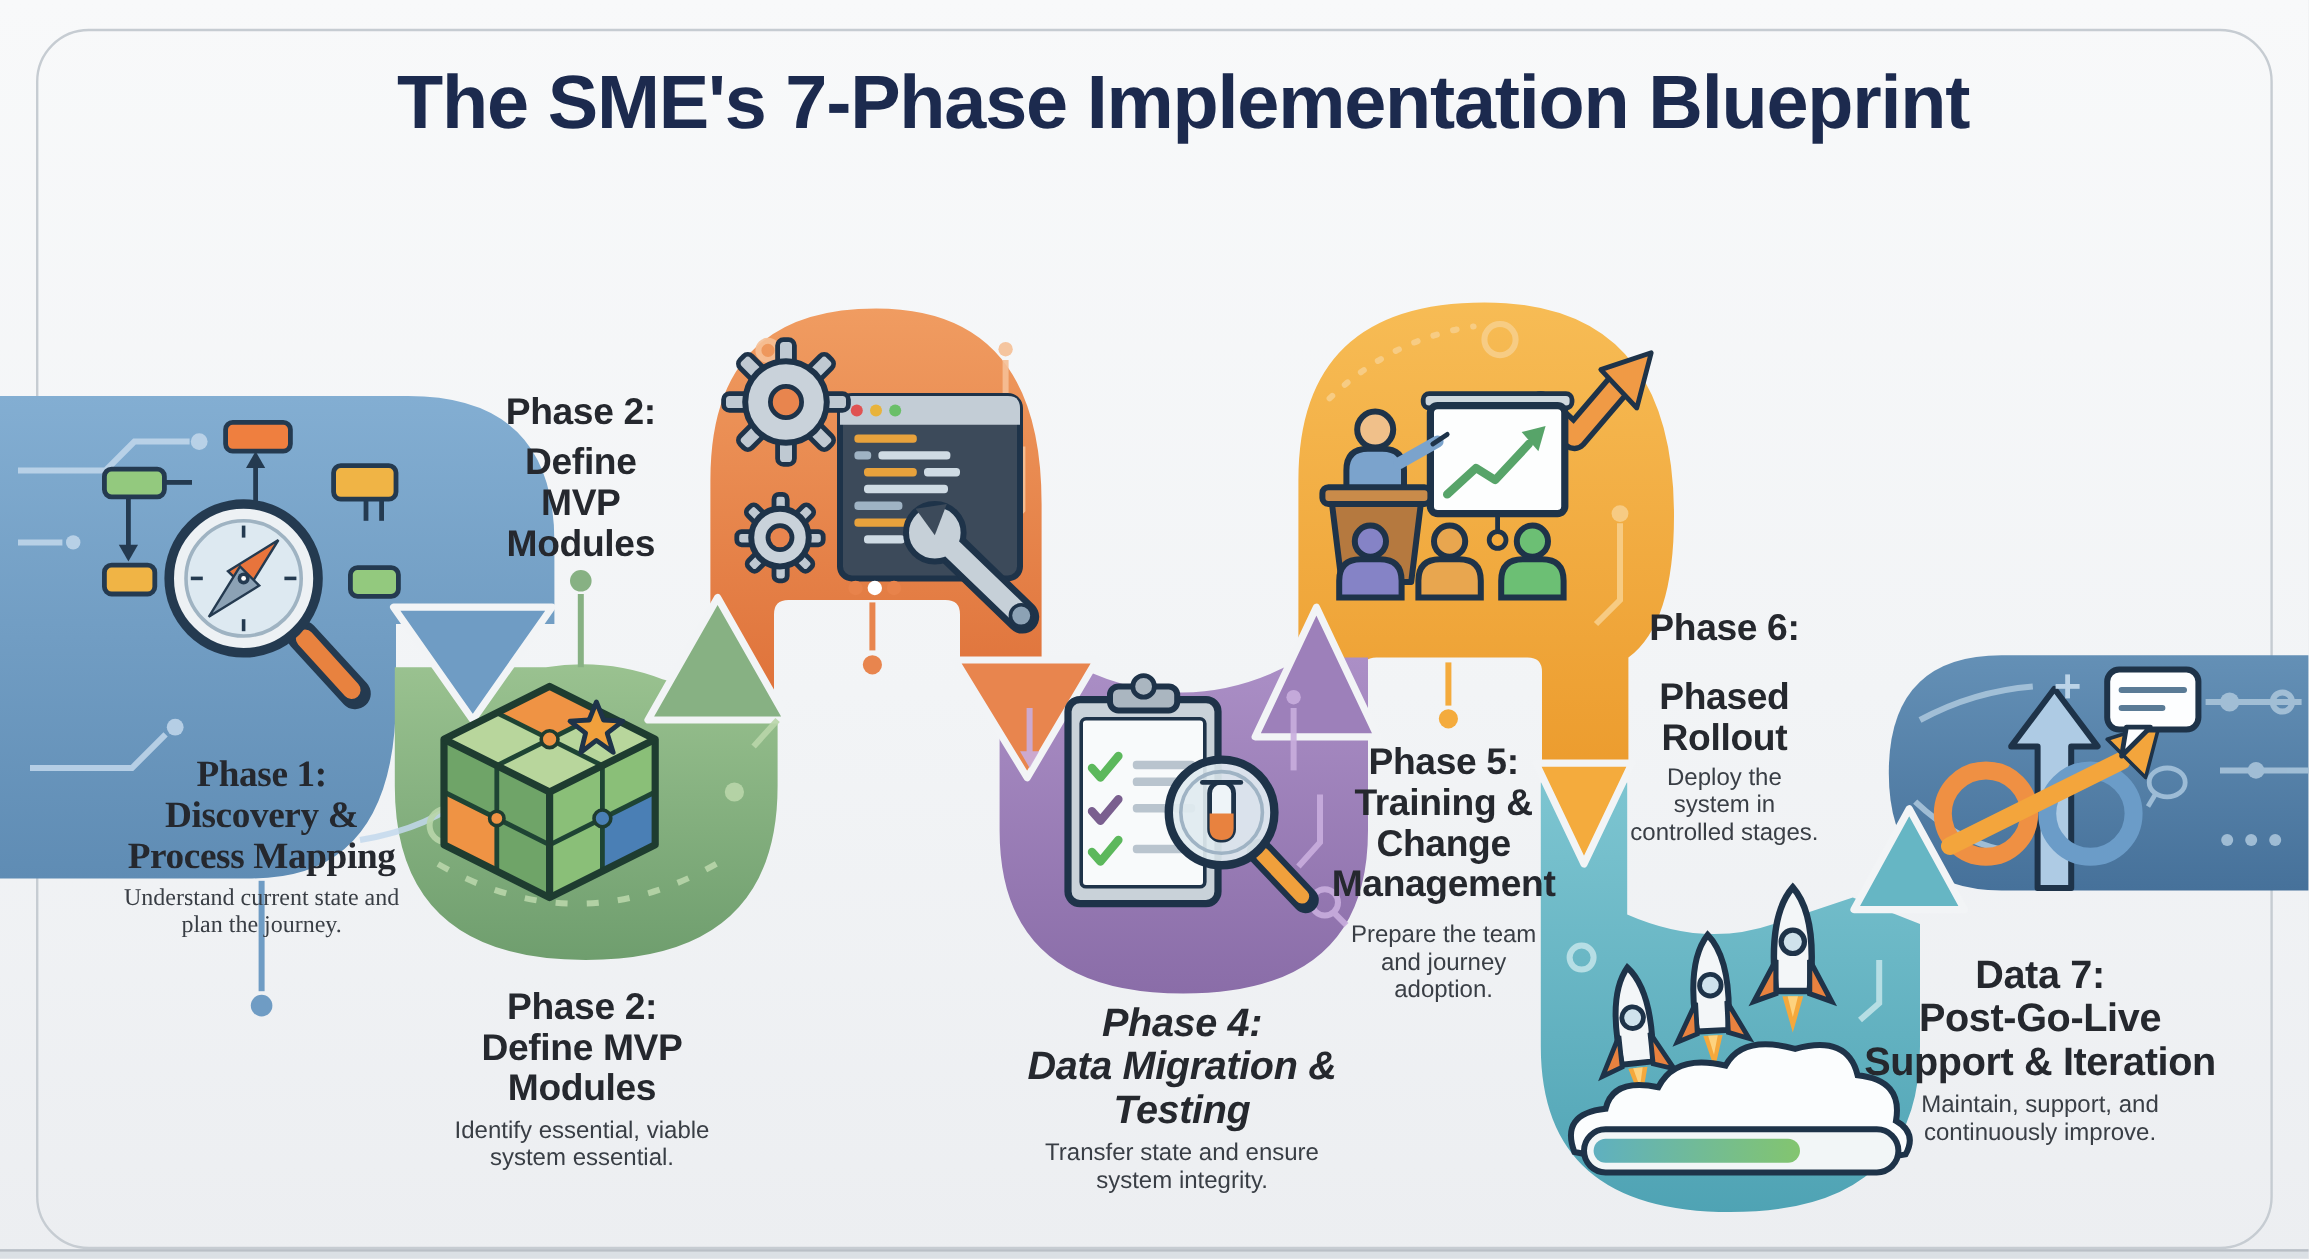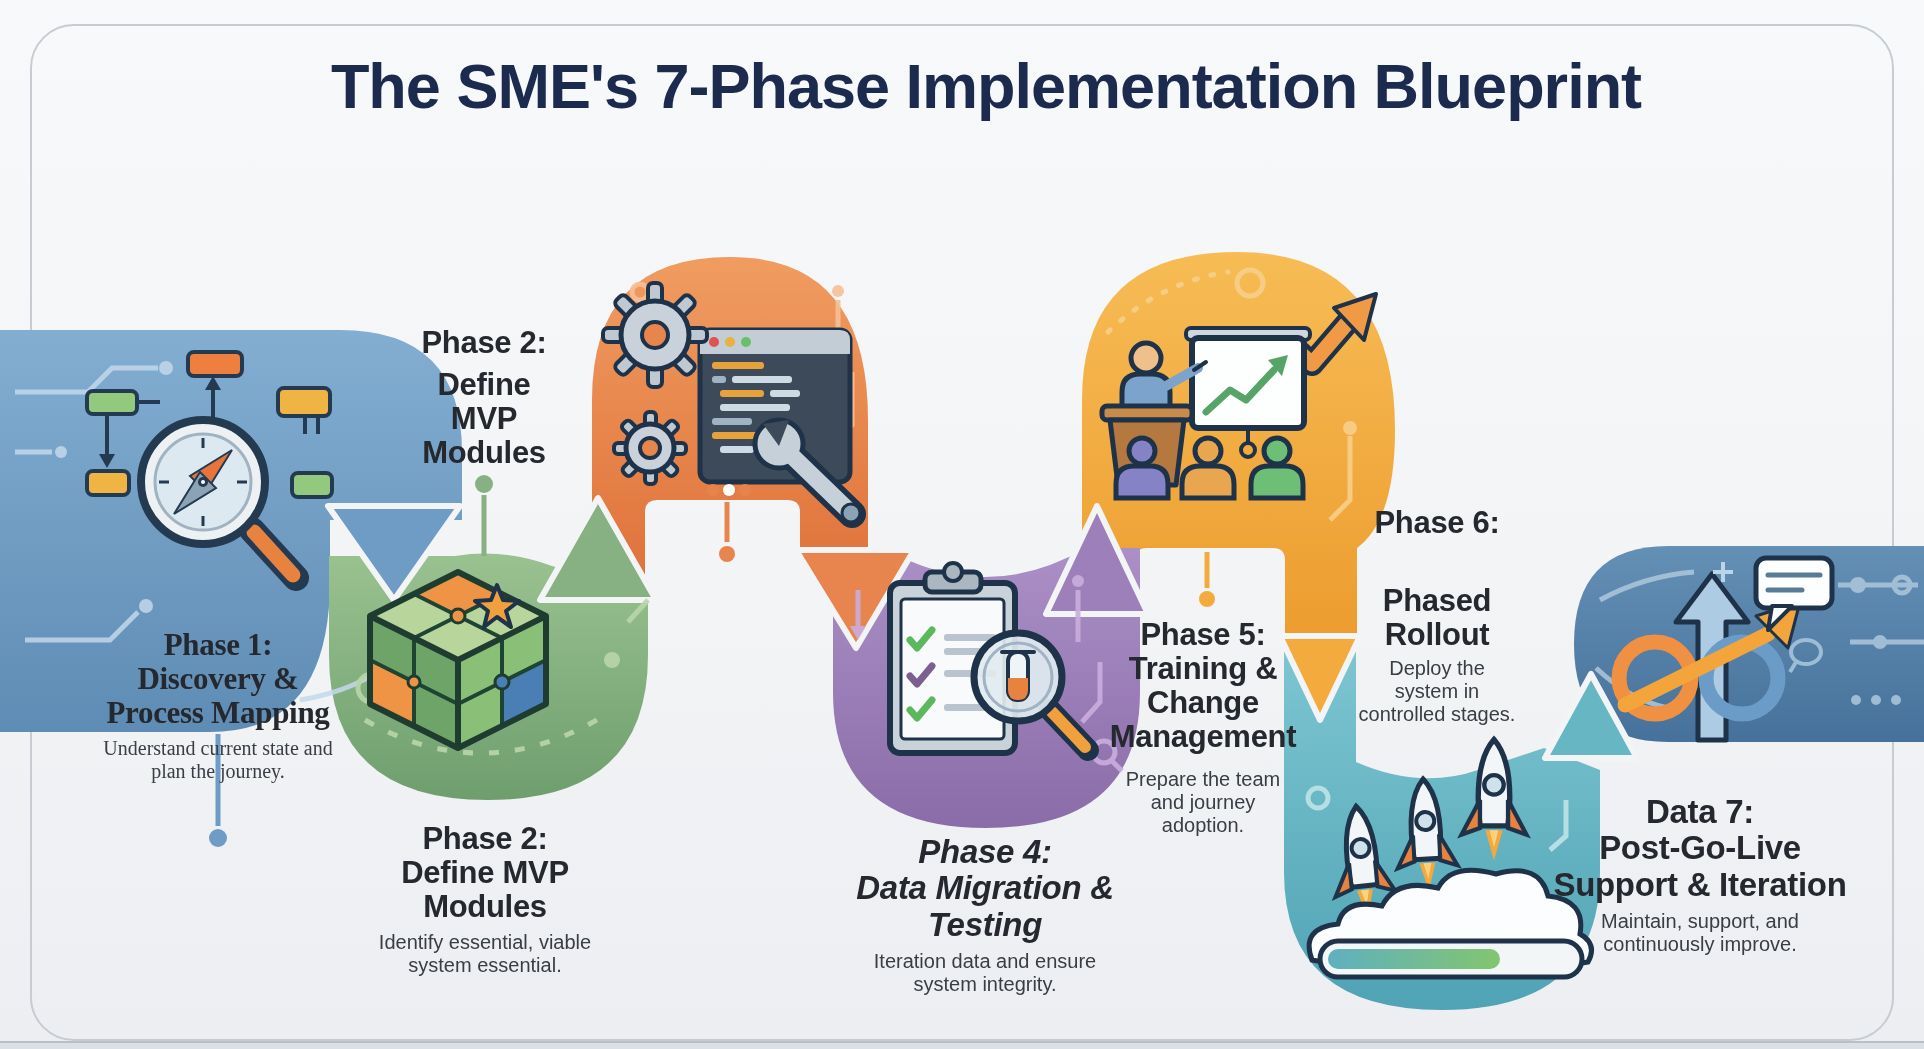--- a/index.html
+++ b/index.html
@@ -18,21 +18,21 @@
   .t1{left:98px;top:628px;width:240px;font-family:Liberation Serif, serif;}
   .t2t{left:409px;top:326px;width:150px;}
   .t2t .lbl{margin-bottom:8px;}
   .t2b{left:360px;top:822px;width:250px;}
   .t3{left:650px;top:570px;width:160px;}
   .t4{left:845px;top:834px;width:280px;}
   .t4 .lbl,.t4 .nm{font-size:33px;font-style:italic;}
   .t5{left:1078px;top:618px;width:250px;}
   .t5 .desc{width:156px;margin:14px auto 0;}
   .t6{left:1357px;top:506px;width:160px;}
-  .t6 .lbl{margin-bottom:44px;}
+  .t6 .lbl{margin-bottom:24px;}
   .t6 .desc{margin-top:5px;}
   .t7{left:1535px;top:794px;width:330px;}
   .t7 .lbl,.t7 .nm{font-size:33px;}
   .t7 .desc{width:232px;margin:7px auto 0;}
 </style>
 </head>
 <body>
 
 <div class="stage">
   <div class="frame"></div>
@@ -368,21 +368,21 @@
   <div class="ph t2b">
     <div class="lbl">Phase 2:</div>
     <div class="nm">Define MVP Modules</div>
     <div class="desc">Identify essential, viable system essential.</div>
   </div>
 
 
   <div class="ph t4">
     <div class="lbl">Phase 4:</div>
     <div class="nm">Data Migration &amp; Testing</div>
-    <div class="desc">Iteration data and ensure system integrity.</div>
+    <div class="desc">Transfer state and ensure system integrity.</div>
   </div>
 
   <div class="ph t5">
     <div class="lbl">Phase 5:</div>
     <div class="nm">Training &amp; Change Management</div>
     <div class="desc">Prepare the team and journey adoption.</div>
   </div>
 
   <div class="ph t6">
     <div class="lbl">Phase 6:</div>

